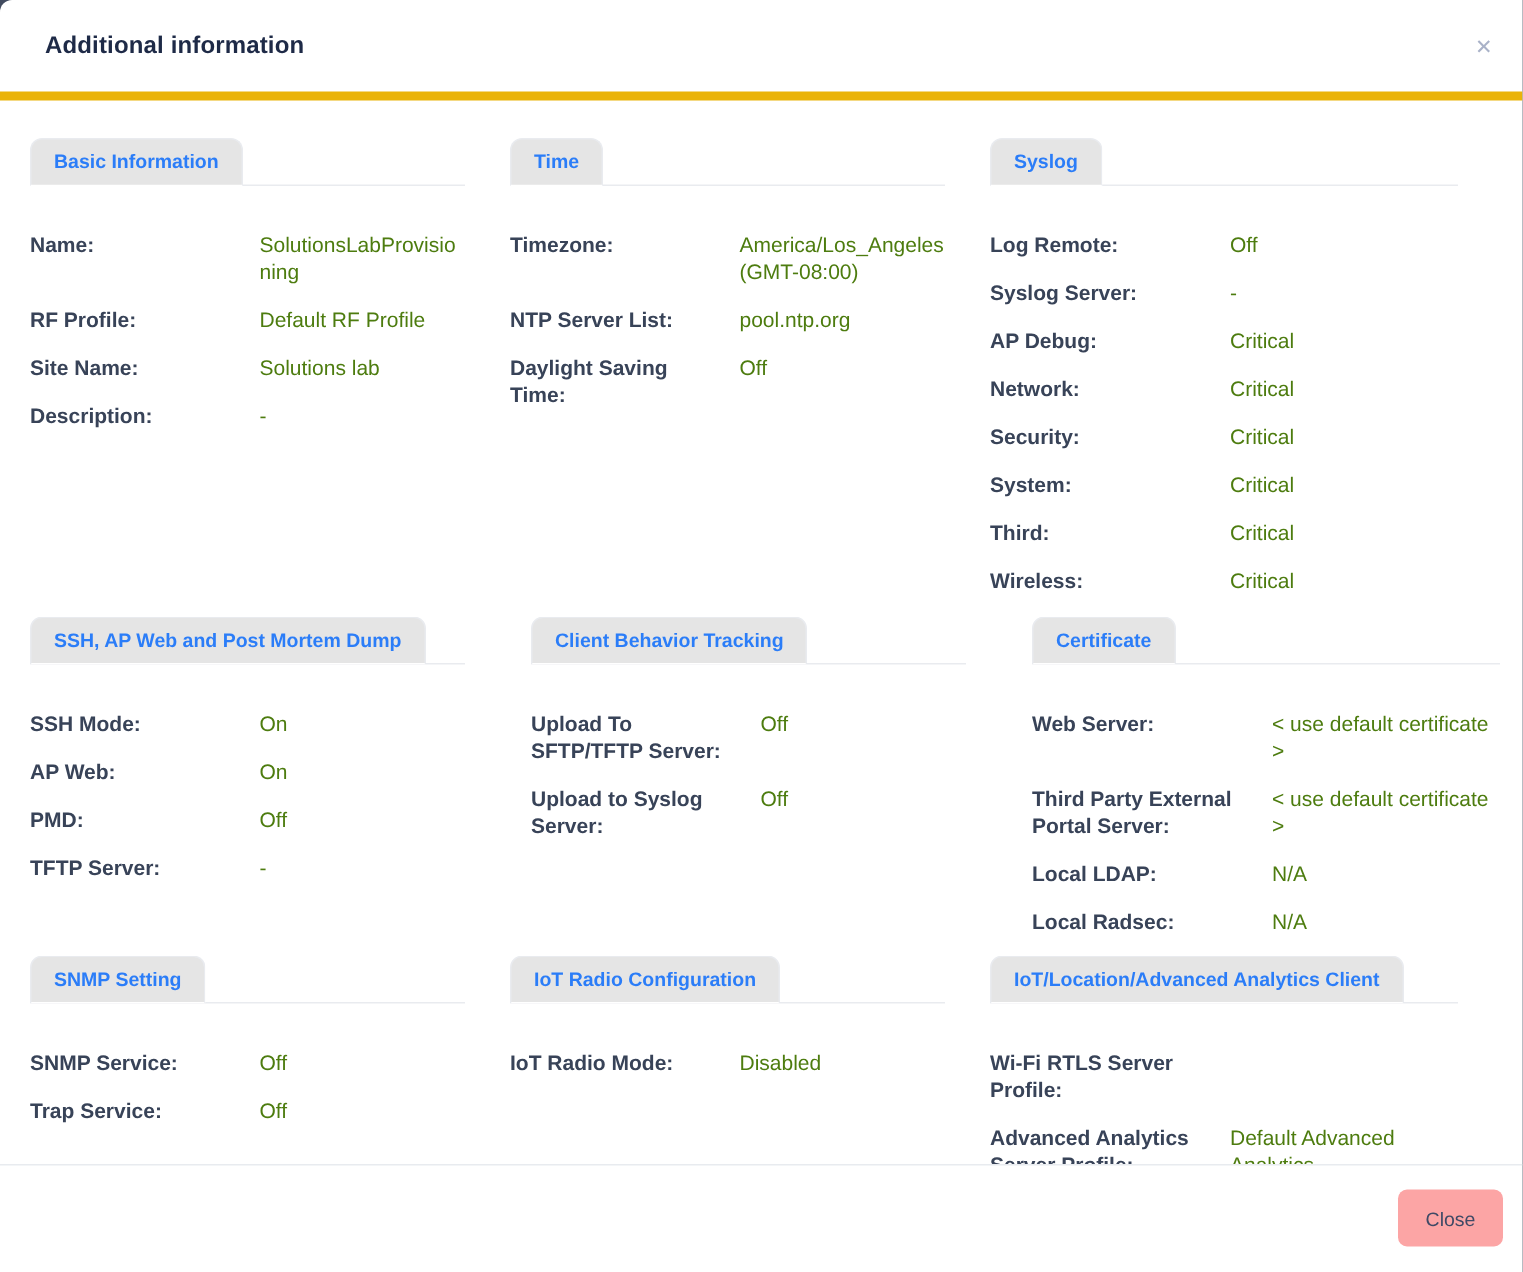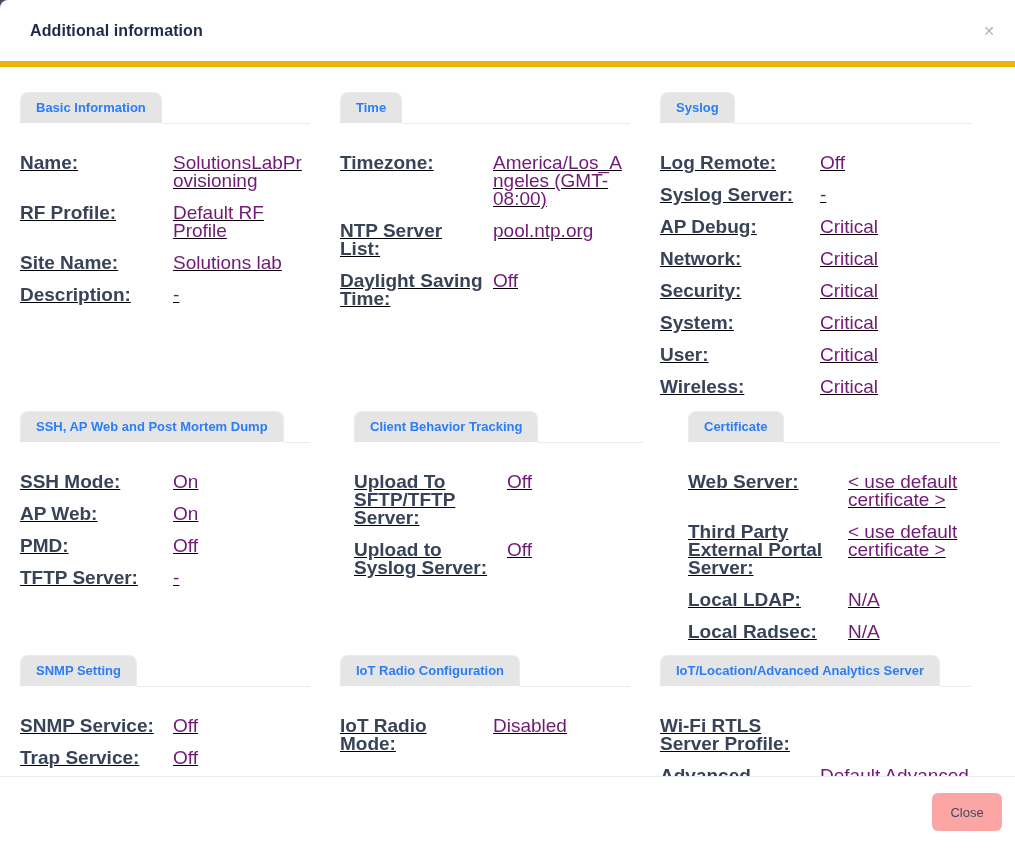--- a/index.html
+++ b/index.html
@@ -52,29 +52,29 @@
     border-bottom: 1px solid #ffffff;
     border-radius: 8px 8px 0 0;
     margin-bottom: -1px;
     padding: 7px 15px 8px 15px;
     font-size: 13px; font-weight: 700;
     color: var(--accent, #2b7df8);
     white-space: nowrap;
   }
   
   .fields { margin-top: 30px; }
-  .field { display: flex; margin-bottom: 14px; font-size: 19px; line-height: 18px; text-decoration: underline; }
+  .field { display: flex; margin-bottom: 14px; font-size: 14px; line-height: 18px; }
   .flabel {
     flex: 0 0 153px; width: 153px;
     padding-right: 10px;
     color: #384358; font-weight: 700;
   }
   .fvalue {
     flex: 1 1 auto;
-    color: #701a75;
+    color: #4d7c0f;
     word-break: break-word;
   }
   .grid-row > .section:nth-child(3) .flabel { flex-basis: 160px; width: 160px; }
   
   .modal-footer {
     flex: 0 0 72px; height: 72px;
     border-top: 1px solid #e8ebef;
     position: relative;
   }
   .close-btn {
@@ -158,21 +158,21 @@
             </div>
             <div class="field">
               <div class="flabel">Security:</div>
               <div class="fvalue">Critical</div>
             </div>
             <div class="field">
               <div class="flabel">System:</div>
               <div class="fvalue">Critical</div>
             </div>
             <div class="field">
-              <div class="flabel">User:</div>
+              <div class="flabel">Third:</div>
               <div class="fvalue">Critical</div>
             </div>
             <div class="field">
               <div class="flabel">Wireless:</div>
               <div class="fvalue">Critical</div>
             </div>
           </div>
         </div>
       </div>
     <div class="grid-row r2">
@@ -249,21 +249,21 @@
         <div class="section">
           <div class="tab-row"><span class="tab">IoT Radio Configuration</span></div>
           <div class="fields">
             <div class="field">
               <div class="flabel">IoT Radio Mode:</div>
               <div class="fvalue">Disabled</div>
             </div>
           </div>
         </div>
         <div class="section">
-          <div class="tab-row"><span class="tab">IoT/Location/Advanced Analytics Server</span></div>
+          <div class="tab-row"><span class="tab">IoT/Location/Advanced Analytics Client</span></div>
           <div class="fields">
             <div class="field">
               <div class="flabel">Wi-Fi RTLS Server Profile:</div>
               <div class="fvalue"></div>
             </div>
             <div class="field">
               <div class="flabel">Advanced Analytics Server Profile:</div>
               <div class="fvalue">Default Advanced Analytics</div>
             </div>
           </div>

